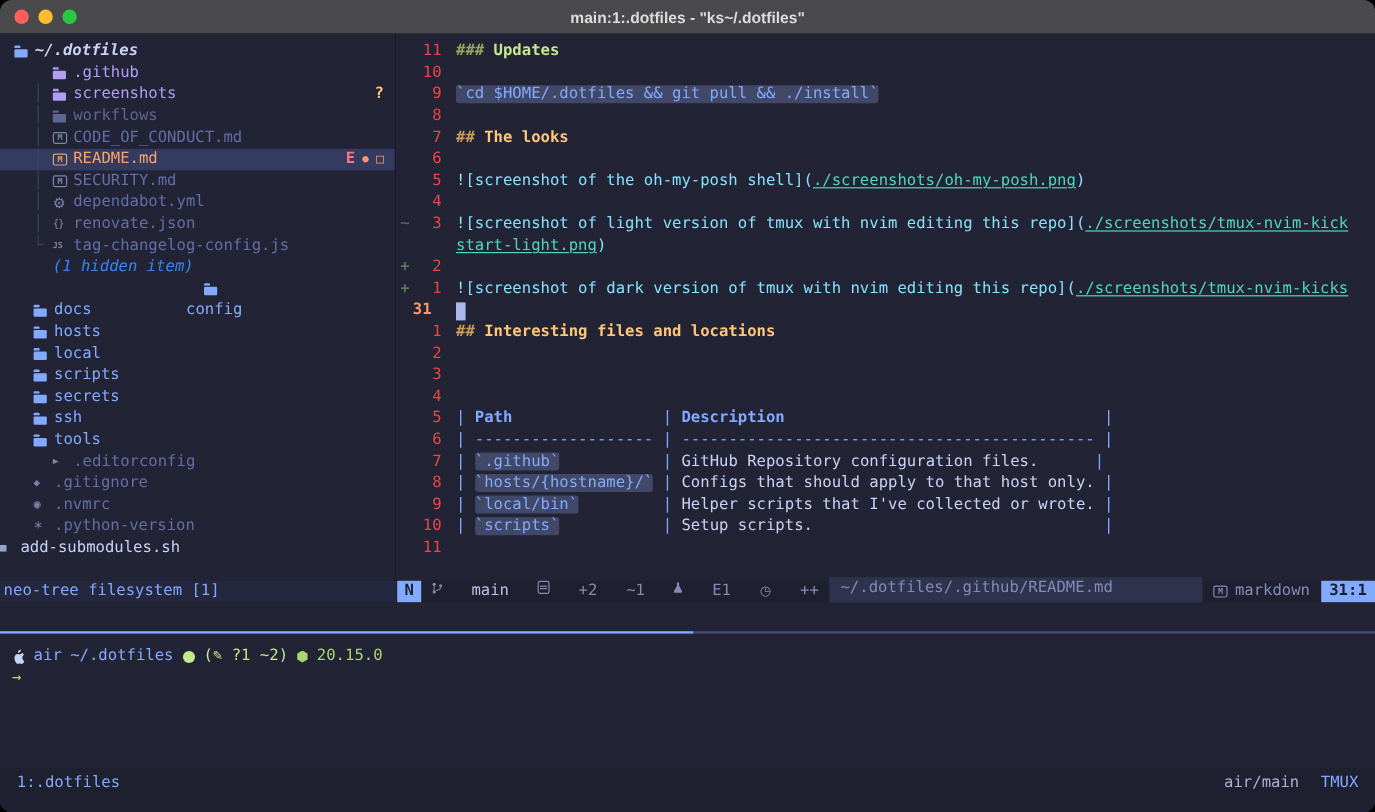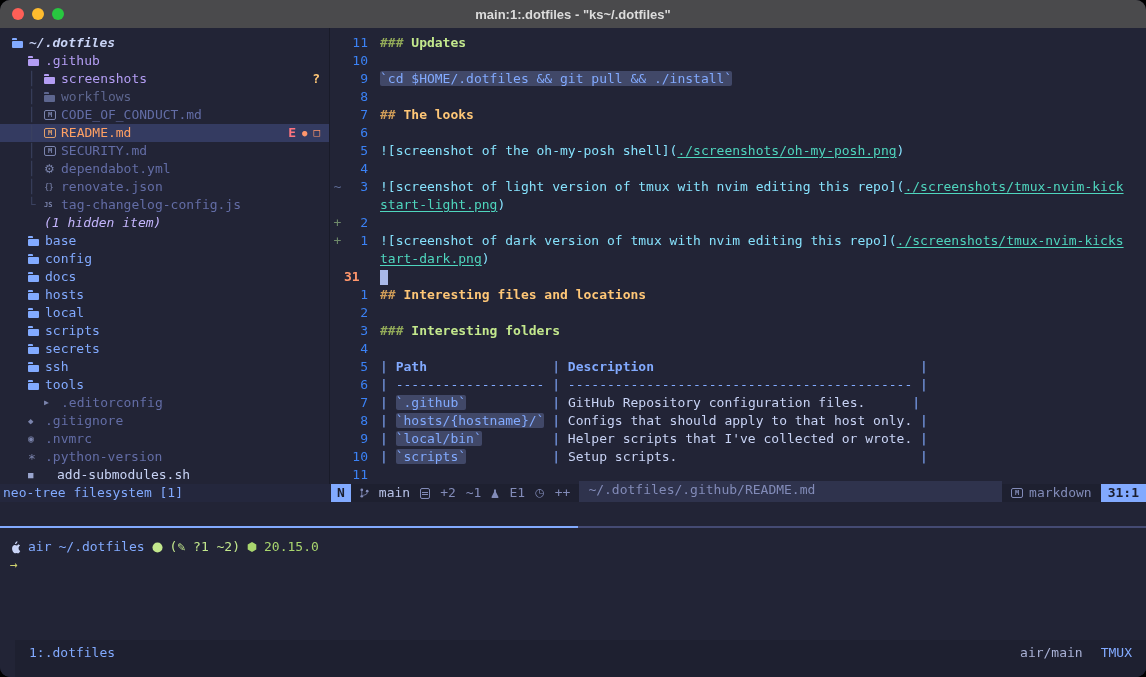--- a/index.html
+++ b/index.html
@@ -15,21 +15,21 @@
     font:13px/18px "DejaVu Sans Mono",monospace;color:#c8d3f5}
   
   .sidebar{position:absolute;top:0;left:0;width:330px;height:456px;background:#222436;
     border-right:1px solid #191b29;padding-top:6px;box-sizing:border-box;overflow:hidden}
   .srow{height:18px;display:flex;align-items:center;white-space:pre}
   .srow.sel{background:#343b61}
   .guide{width:16px;color:#3b4261;flex:none}
   .lb{flex:none}
   .l-root{color:#c8d3f5;font-weight:700;font-style:italic}
   .l-purple{color:#b39df3}.l-blue{color:#82aaff}.l-gray{color:#636da6}.l-dim{color:#5d668f}
-  .l-orange{color:#ffa064}.l-fg{color:#c8d3f5}.l-hidden{color:#c4b5fd;font-style:italic}
+  .l-orange{color:#ffa064}.l-fg{color:#c8d3f5}.l-hidden{color:#3b82f6;font-style:italic}
   .badges{margin-left:auto;padding-right:9px;display:inline-flex;gap:6px;align-items:center}
   .b-q{color:#ffc777;font-weight:700}
   .b-E{color:#ff757f;font-weight:700}
   .b-dot{color:#ff966c;font-size:9px}
   .b-sq{color:#ff966c;font-size:11px}
   
   .ic{width:17px;height:18px;flex:none;display:inline-flex;align-items:center;position:relative}
   .icc-blue{color:#82aaff}.icc-purple{color:#b39df3}.icc-gray{color:#7b84ad}
   .icc-dim{color:#5d668f}.icc-orange{color:#e2a06b}.icc-fg{color:#9aa5ce}
   .ic-folder::before{content:"";display:block;width:11px;height:7px;background:currentColor;border-radius:1px;margin-top:3px}
@@ -42,57 +42,57 @@
   .ic-arrow::before{content:"▶";font-size:8px}
   .ic-diamond::before{content:"◆";font-size:9px}
   .ic-hex::before{content:"◉";font-size:10px}
   .ic-star::before{content:"*";font-size:13px;margin-top:4px}
   .ic-sq::before{content:"■";font-size:9px}
   
   .editor{position:absolute;top:0;left:331px;right:0;height:456px;padding-top:6px;box-sizing:border-box;overflow:hidden}
   .erow{height:18px;display:flex;white-space:pre}
   .sign{width:13px;text-align:center;flex:none}
   .sg-ch{color:#5d6a94}.sg-add{color:#6f8a6a}
-  .num{width:24px;text-align:right;color:#3b82f6;flex:none}
+  .num{width:24px;text-align:right;color:#ef4444;flex:none}
   .num.cur{text-align:left;color:#ff966c;font-weight:700}
   .body{margin-left:12px;white-space:pre}
   .s-h2{color:#ffc777;font-weight:700}.s-h2m{color:#cf9c58;font-weight:700}
   .s-h3{color:#c3e88d;font-weight:700}.s-h3m{color:#93ab59;font-weight:700}
   .s-code{color:#82aaff;background:#414868;border-radius:2px}
   .s-punct{color:#86e1fc}.s-label{color:#86e1fc}
   .s-url{color:#4fd6be;text-decoration:underline;text-underline-offset:2px}
   .s-pipe{color:#82aaff}.s-th{color:#82aaff;font-weight:700}.s-dash{color:#82aaff}
   .s-txt{color:#c8d3f5}
   .cursor{display:inline-block;width:8px;height:15px;background:#a9b8e8;position:relative;top:2px}
   
   .nt-status{position:absolute;top:456px;left:0;width:330px;height:18px;background:#24273d;
     color:#82aaff;padding-left:3px;box-sizing:border-box}
   .sl{position:absolute;top:456px;left:331px;right:0;height:18px;background:#1e2030;display:flex;align-items:center}
   .mode{background:#82aaff;color:#1b1e2e;font-weight:700;padding:0 6px;height:18px;flex:none}
-  .slseg{color:#828bb8;padding:0 9px;display:inline-flex;gap:10px;align-items:center;flex:none}
+  .slseg{color:#828bb8;padding:0 9px;display:inline-flex;gap:24px;align-items:flex-start;flex:none}
   .sl-branch{color:#b8c2e8}
   .i-doc{display:inline-block;width:8px;height:9px;border:1px solid currentColor;border-radius:2px;position:relative}
   .i-doc::after{content:"";position:absolute;left:1px;right:1px;top:3px;height:1px;background:currentColor;box-shadow:0 2px 0 currentColor}
   .i-clock{font-family:"DejaVu Sans",sans-serif;font-size:11px}
   .chip{flex:1;background:#2f334d;color:#828bb8;padding:0 9px;height:24px;white-space:pre}
   .ft{color:#828bb8;display:inline-flex;gap:6px;align-items:center;margin:0 9px;flex:none}
   .i-mdbox{display:inline-block;width:10px;height:8px;border:1px solid currentColor;border-radius:2px;
     font-size:7px;line-height:8px;font-weight:700;text-align:center}
   .pos{background:#82aaff;color:#1b1e2e;font-weight:700;padding:0 7px;height:18px;flex:none}
   
   .cmdline{position:absolute;top:474px;left:0;right:0;height:18px;background:#222436}
   .div-a{position:absolute;top:498px;left:0;width:578px;height:2px;background:#82aaff}
   .div-b{position:absolute;top:498px;left:578px;right:0;height:2px;background:#444a73}
   .shell{position:absolute;top:510px;left:0;right:0;height:102px;padding-left:10px;box-sizing:border-box}
   .prow{height:18px;display:flex;align-items:center;gap:7px;white-space:pre}
   .p-host{color:#82aaff}.p-path{color:#82aaff}
   .p-git{color:#c3e88d}.p-node{color:#a9d66e}
   .p-arrow{color:#cdd06e}
   
-  .tmuxbar{position:absolute;top:612px;left:15px;right:0;height:37px;background:#1e2030;
+  .tmuxbar{position:absolute;top:612px;left:0;right:0;height:37px;background:#1e2030;
     display:flex;align-items:flex-start;padding:4px 14px 0;box-sizing:border-box}
   .tx-session{color:#82aaff}
   .tx-right{margin-left:auto;display:flex;align-items:center}
   .tx-host{color:#a9b1d6}
   .tx-badge{color:#82aaff;font-weight:400;margin-left:18px}
 </style>
 </head>
 <body>
 
 <div class="window">
@@ -103,64 +103,62 @@
       <span class="light l-min"></span>
       <span class="light l-zoom"></span>
     </div>
     <span>main:1:.dotfiles - "ks~/.dotfiles"</span>
   </div>
 
   <div class="term">
 
     <div class="sidebar" id="nt-items">
         <div class="srow" style="padding-left: 12px;"><span class="ic ic-folder icc-blue"></span><span class="lb l-root">~/.dotfiles</span></div>
-        <div class="srow" style="padding-left: 28px;"><span class="ic ic-folder icc-purple"></span><span class="lb l-purple">.github</span></div>
+        <div class="srow" style="padding-left: 44px;"><span class="ic ic-folder icc-purple"></span><span class="lb l-purple">.github</span></div>
         <div class="srow" style="padding-left: 28px;"><span class="guide">│</span><span class="ic ic-folder icc-purple"></span><span class="lb l-purple">screenshots</span><span class="badges"><span class="b-q">?</span></span></div>
         <div class="srow" style="padding-left: 28px;"><span class="guide">│</span><span class="ic ic-folder icc-dim"></span><span class="lb l-dim">workflows</span></div>
         <div class="srow" style="padding-left: 28px;"><span class="guide">│</span><span class="ic ic-md icc-gray"></span><span class="lb l-gray">CODE_OF_CONDUCT.md</span></div>
         <div class="srow sel" style="padding-left: 28px;"><span class="guide">│</span><span class="ic ic-md icc-orange"></span><span class="lb l-orange">README.md</span><span class="badges"><span class="b-E">E</span><span class="b-dot">●</span><span class="b-sq">□</span></span></div>
         <div class="srow" style="padding-left: 28px;"><span class="guide">│</span><span class="ic ic-md icc-gray"></span><span class="lb l-gray">SECURITY.md</span></div>
         <div class="srow" style="padding-left: 28px;"><span class="guide">│</span><span class="ic ic-gear icc-gray"></span><span class="lb l-gray">dependabot.yml</span></div>
         <div class="srow" style="padding-left: 28px;"><span class="guide">│</span><span class="ic ic-braces icc-gray"></span><span class="lb l-gray">renovate.json</span></div>
         <div class="srow" style="padding-left: 28px;"><span class="guide">└</span><span class="ic ic-js icc-gray"></span><span class="lb l-gray">tag-changelog-config.js</span></div>
         <div class="srow" style="padding-left: 28px;"><span class="guide"> </span><span class="lb l-hidden">(1 hidden item)</span></div>
-        <div class="srow" style="padding-left: 28px;"><span class="ic ic-folder icc-blue"></span><span class="lb l-blue">base</span></div>
-        <div class="srow" style="padding-left: 28px;"><span class="ic ic-folder icc-blue"></span><span class="lb l-blue">config</span></div>
+        <div class="srow" style="padding-left: 28px; flex-direction: column;"><span class="ic ic-folder icc-blue"></span><span class="lb l-blue">config</span></div>
         <div class="srow" style="padding-left: 28px;"><span class="ic ic-folder icc-blue"></span><span class="lb l-blue">docs</span></div>
         <div class="srow" style="padding-left: 28px;"><span class="ic ic-folder icc-blue"></span><span class="lb l-blue">hosts</span></div>
         <div class="srow" style="padding-left: 28px;"><span class="ic ic-folder icc-blue"></span><span class="lb l-blue">local</span></div>
         <div class="srow" style="padding-left: 28px;"><span class="ic ic-folder icc-blue"></span><span class="lb l-blue">scripts</span></div>
         <div class="srow" style="padding-left: 28px;"><span class="ic ic-folder icc-blue"></span><span class="lb l-blue">secrets</span></div>
         <div class="srow" style="padding-left: 28px;"><span class="ic ic-folder icc-blue"></span><span class="lb l-blue">ssh</span></div>
         <div class="srow" style="padding-left: 28px; text-align: right;"><span class="ic ic-folder icc-blue"></span><span class="lb l-blue">tools</span></div>
         <div class="srow" style="padding-left: 44px;"><span class="ic ic-arrow icc-gray"></span><span class="lb l-gray">.editorconfig</span></div>
         <div class="srow" style="padding-left: 28px;"><span class="ic ic-diamond icc-gray"></span><span class="lb l-gray">.gitignore</span></div>
         <div class="srow" style="padding-left: 28px;"><span class="ic ic-hex icc-gray"></span><span class="lb l-gray">.nvmrc</span></div>
         <div class="srow" style="padding-left: 28px;"><span class="ic ic-star icc-gray"></span><span class="lb l-gray">.python-version</span></div>
-        <div class="srow" style="padding-left: 28px; gap: 12px;"><span class="ic ic-sq icc-fg"></span><span class="lb l-fg">add-submodules.sh</span></div>
+        <div class="srow" style=""><span class="ic ic-sq icc-fg"></span><span class="lb l-fg">add-submodules.sh</span></div>
       </div>
 
     <div class="editor" id="ed-rows">
         <div class="erow"><span class="sign"> </span><span class="num">11</span><span class="body"><span class="s-h3m">### </span><span class="s-h3">Updates</span></span></div>
         <div class="erow"><span class="sign"> </span><span class="num">10</span><span class="body"></span></div>
         <div class="erow"><span class="sign"> </span><span class="num">9</span><span class="body"><span class="s-code">`cd $HOME/.dotfiles &amp;&amp; git pull &amp;&amp; ./install`</span></span></div>
         <div class="erow"><span class="sign"> </span><span class="num">8</span><span class="body"></span></div>
         <div class="erow"><span class="sign"> </span><span class="num">7</span><span class="body"><span class="s-h2m">## </span><span class="s-h2">The looks</span></span></div>
         <div class="erow"><span class="sign"> </span><span class="num">6</span><span class="body"></span></div>
         <div class="erow"><span class="sign"> </span><span class="num">5</span><span class="body"><span class="s-punct">![</span><span class="s-label">screenshot of the oh-my-posh shell</span><span class="s-punct">](</span><span class="s-url">./screenshots/oh-my-posh.png</span><span class="s-punct">)</span></span></div>
         <div class="erow"><span class="sign"> </span><span class="num">4</span><span class="body"></span></div>
         <div class="erow"><span class="sign sg-ch">~</span><span class="num">3</span><span class="body"><span class="s-punct">![</span><span class="s-label">screenshot of light version of tmux with nvim editing this repo</span><span class="s-punct">](</span><span class="s-url">./screenshots/tmux-nvim-kick</span></span></div>
         <div class="erow"><span class="sign"> </span><span class="num"> </span><span class="body"><span class="s-url">start-light.png</span><span class="s-punct">)</span></span></div>
         <div class="erow"><span class="sign sg-add">+</span><span class="num">2</span><span class="body"></span></div>
         <div class="erow"><span class="sign sg-add">+</span><span class="num">1</span><span class="body"><span class="s-punct">![</span><span class="s-label">screenshot of dark version of tmux with nvim editing this repo</span><span class="s-punct">](</span><span class="s-url">./screenshots/tmux-nvim-kicks</span></span></div>
-        <div class="erow"><span class="sign"> </span><span class="num"> </span><span class="body"><span class="s-url">tart-dark.png</span><span class="s-punct">)</span></span></div>
         <div class="erow"><span class="sign"> </span><span class="num cur">31</span><span class="body"><span class="cursor"></span></span></div>
         <div class="erow"><span class="sign"> </span><span class="num">1</span><span class="body"><span class="s-h2m">## </span><span class="s-h2">Interesting files and locations</span></span></div>
         <div class="erow"><span class="sign"> </span><span class="num">2</span><span class="body"></span></div>
-        <div class="erow"><span class="sign"> </span><span class="num">3</span><span class="body"><span class="s-h3m">### </span><span class="s-h3">Interesting folders</span></span></div>
+        <div class="erow"><span class="sign"> </span><span class="num">3</span></div>
         <div class="erow"><span class="sign"> </span><span class="num">4</span><span class="body"></span></div>
         <div class="erow"><span class="sign"> </span><span class="num">5</span><span class="body"><span class="s-pipe">| </span><span class="s-th">Path</span><span class="s-txt">               </span><span class="s-pipe"> | </span><span class="s-th">Description</span><span class="s-txt">                                 </span><span class="s-pipe"> |</span></span></div>
         <div class="erow"><span class="sign"> </span><span class="num">6</span><span class="body"><span class="s-pipe">| </span><span class="s-dash">-------------------</span><span class="s-pipe"> | </span><span class="s-dash">--------------------------------------------</span><span class="s-pipe"> |</span></span></div>
         <div class="erow"><span class="sign"> </span><span class="num">7</span><span class="body"><span class="s-pipe">| </span><span class="s-code">`.github`</span><span class="s-txt">          </span><span class="s-pipe"> | </span><span class="s-txt">GitHub Repository configuration files.      </span><span class="s-pipe">|</span></span></div>
         <div class="erow"><span class="sign"> </span><span class="num">8</span><span class="body"><span class="s-pipe">| </span><span class="s-code">`hosts/{hostname}/`</span><span class="s-pipe"> | </span><span class="s-txt">Configs that should apply to that host only. </span><span class="s-pipe">|</span></span></div>
         <div class="erow"><span class="sign"> </span><span class="num">9</span><span class="body"><span class="s-pipe">| </span><span class="s-code">`local/bin`</span><span class="s-txt">        </span><span class="s-pipe"> | </span><span class="s-txt">Helper scripts that I've collected or wrote. </span><span class="s-pipe">|</span></span></div>
         <div class="erow"><span class="sign"> </span><span class="num">10</span><span class="body"><span class="s-pipe">| </span><span class="s-code">`scripts`</span><span class="s-txt">          </span><span class="s-pipe"> | </span><span class="s-txt">Setup scripts.                               </span><span class="s-pipe">|</span></span></div>
         <div class="erow"><span class="sign"> </span><span class="num">11</span><span class="body"></span></div>
       </div>
 

